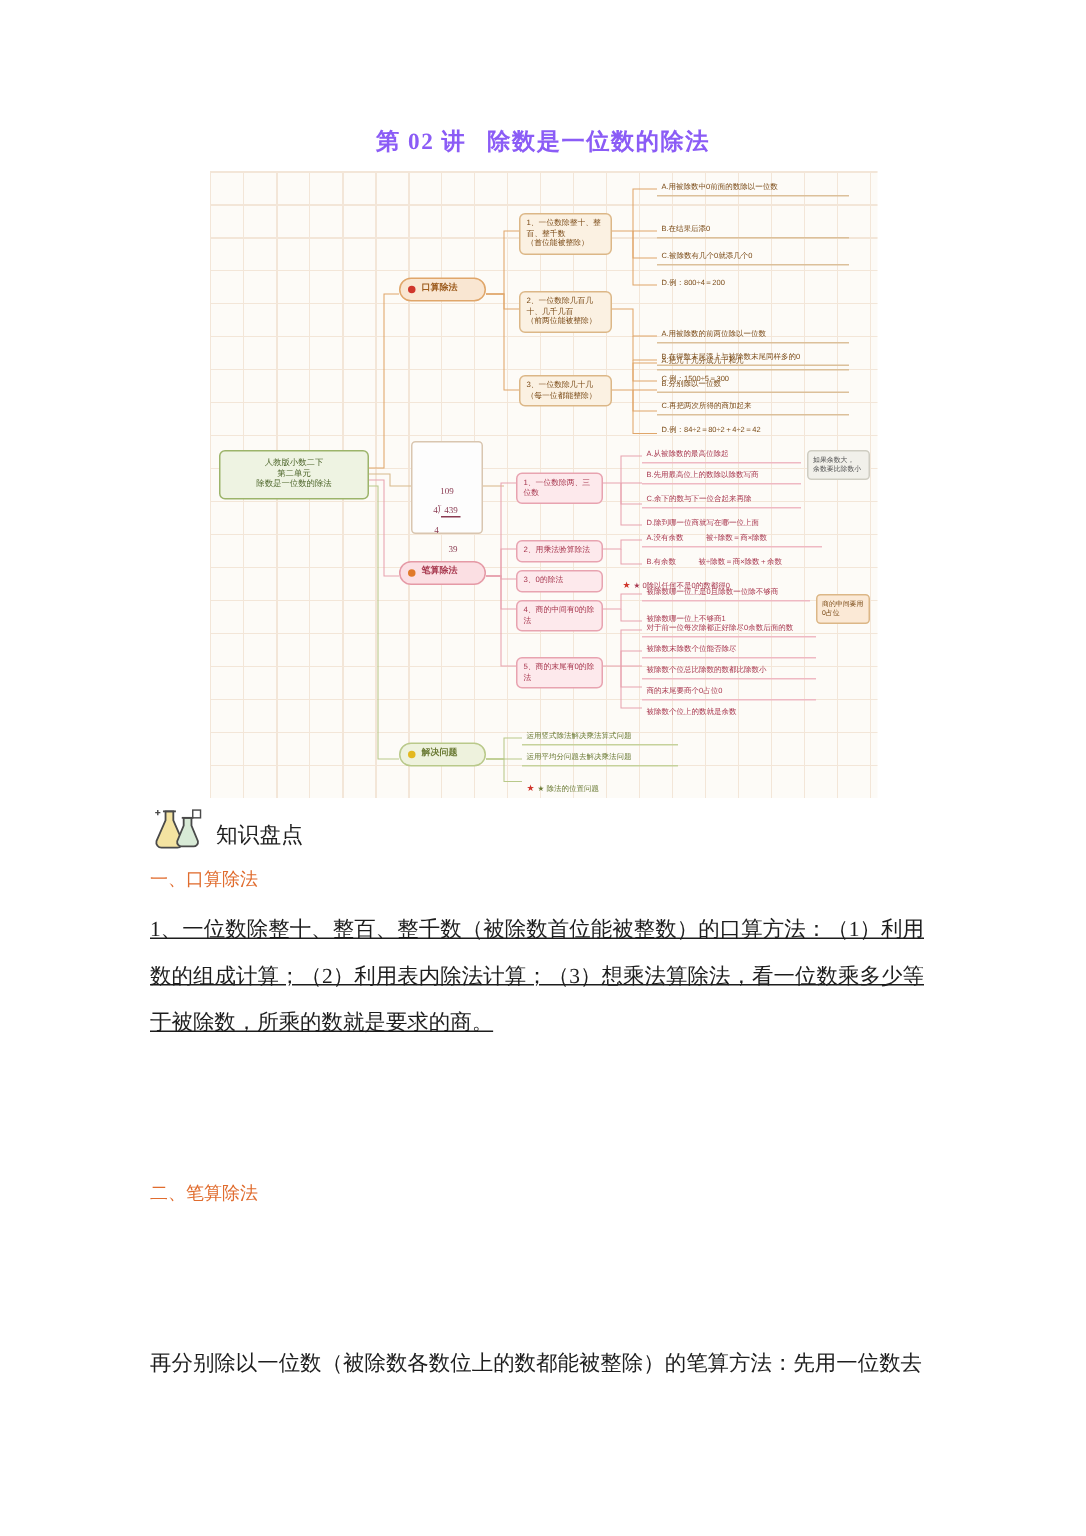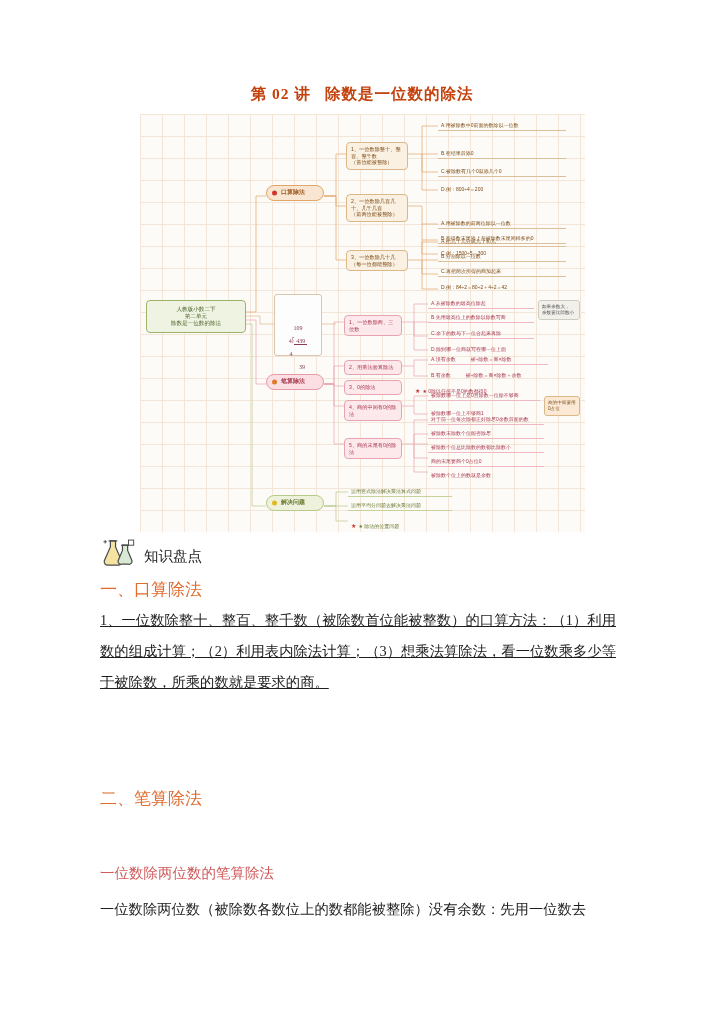--- a/index.html
+++ b/index.html
@@ -10,21 +10,21 @@
     color:#222;
     overflow:hidden;
     position:relative;
   }
   .page{position:relative;width:724px;height:1024px;}
 
   
   .doc-title{
     position:absolute;left:0;top:84px;width:724px;
     text-align:center;
-    font-size:15.5px;font-weight:bold;color:#c2410c;
+    font-size:15.5px;font-weight:bold;color:#8b5cf6;
     letter-spacing:1px;
     font-family:"Liberation Serif","DejaVu Serif",serif;
   }
   .doc-title .gap{display:inline-block;width:14px;}
 
   
   .mindmap{
     position:absolute;left:140px;top:114px;width:445px;height:418px;
     background:
       repeating-linear-gradient(to right,#f3e6d8 0 1px,transparent 1px 22px),
@@ -118,21 +118,21 @@
     display:flex;align-items:flex-end;gap:6px;
   }
   .flask-icon{width:38px;height:30px;display:block;}
   .kp-label{
     font-size:14.5px;color:#222;font-weight:normal;
     font-family:"Liberation Serif","DejaVu Serif",serif;
     padding-bottom:2px;
   }
   .h-orange{
     position:absolute;left:100px;
-    font-size:17px;color:#e06c2e;
+    font-size:12px;color:#e06c2e;
     font-family:"Liberation Serif","DejaVu Serif",serif;
   }
   .h-red{
     position:absolute;left:100px;
     font-size:14.5px;color:#d05a5a;
     font-family:"Liberation Serif","DejaVu Serif",serif;
   }
   .para{
     position:absolute;left:100px;width:516px;
     font-size:14.3px;line-height:31px;color:#1d1d1d;
@@ -310,17 +310,16 @@
       </g>
     </svg>
     <span class="kp-label">知识盘点</span>
   </div>
 
   <div class="h-orange" style="top:578px;">一、口算除法</div>
 
   <div class="para" style="top:605px;text-decoration:underline;">1、一位数除整十、整百、整千数（被除数首位能被整数）的口算方法：（1）利用数的组成计算；（2）利用表内除法计算；（3）想乘法算除法，看一位数乘多少等于被除数，所乘的数就是要求的商。</div>
 
   <div class="h-orange" style="top:787px;">二、笔算除法</div>
-  <div class="h-red" style="top:864px;">一位数除两位数的笔算除法</div>
-
-  <div class="para" style="top:894px;">一位数除两位数（被除数各数位上的数都能被整除）没有余数：先用一位数去</div>
+
+  <div class="para" style="top:894px;">再分别除以一位数（被除数各数位上的数都能被整除）的笔算方法：先用一位数去</div>
 
 </div>
 
 </body></html>

